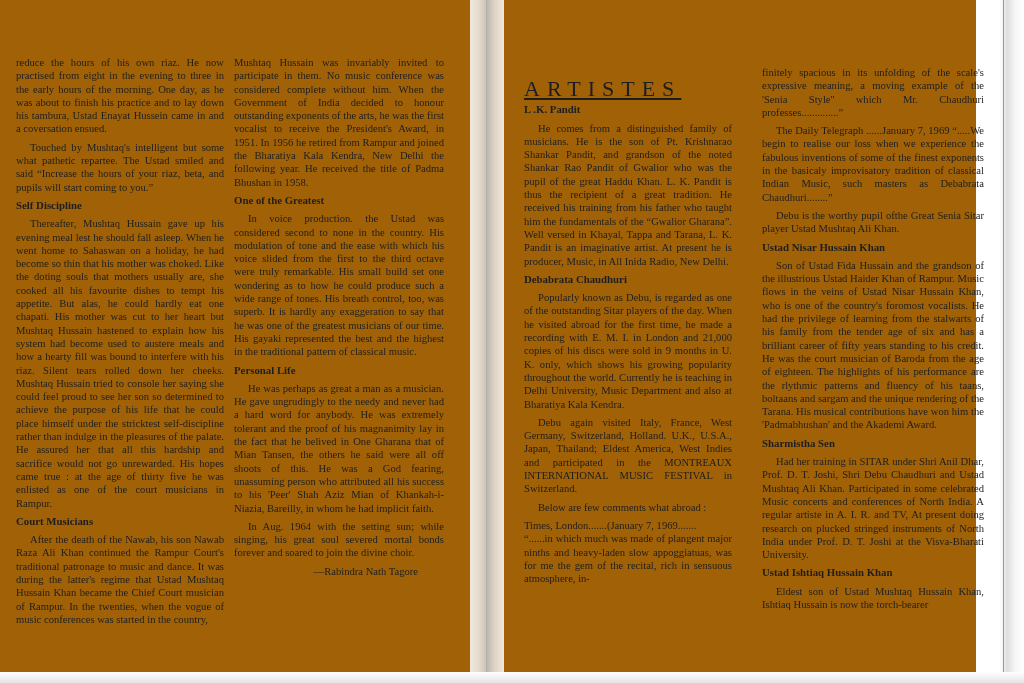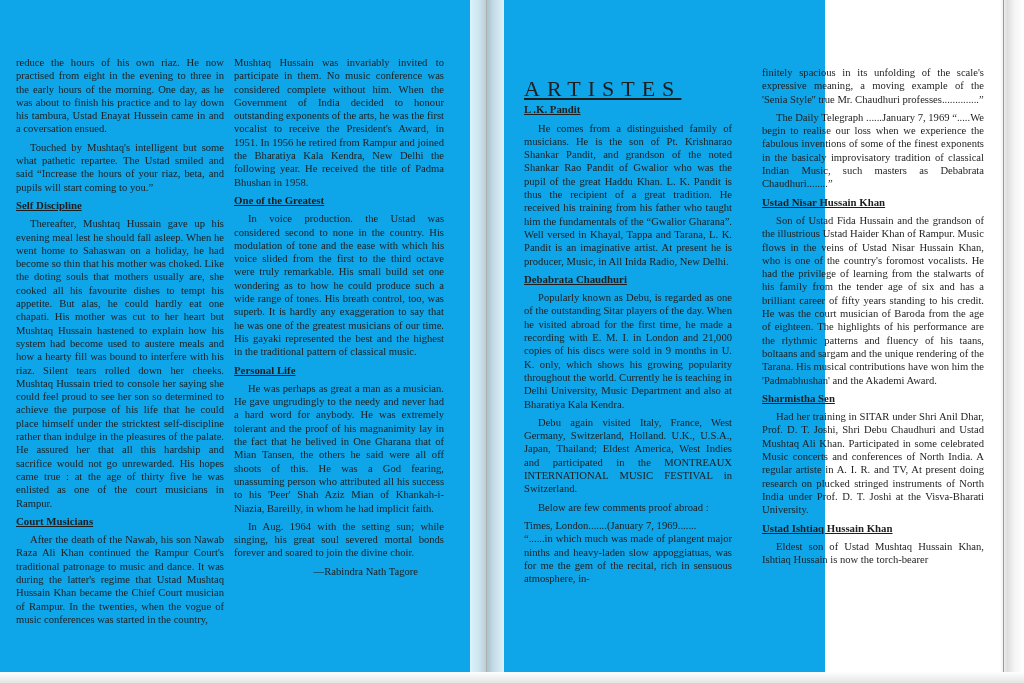--- a/index.html
+++ b/index.html
@@ -2,39 +2,39 @@
 <html><head>
 <meta charset="utf-8">
 <style>
   html, body { margin:0; padding:0; }
   body {
     width:1024px; height:683px; overflow:hidden; position:relative;
     background:#ffffff;
     font-family:"Liberation Serif", "DejaVu Serif", serif;
     color:#1e1e1e;
   }
-  .spread { position:absolute; left:0; top:0; width:825px; height:683px; background:#0ea5e9; }
+  .spread { position:absolute; left:0; top:0; width:976px; height:683px; background:#a16207; }
   .gutter {
     position:absolute; left:470px; top:0; width:34px; height:683px;
     background:linear-gradient(to right, #ffffff 0%, #f1f1f1 25%, #d9d9d9 45%, #c8c8c8 52%, #e6e6e6 70%, #ffffff 100%);
     opacity:0.85;
   }
   .gutter-line { position:absolute; left:486px; top:0; width:1px; height:683px; background:#b0b0b0; }
   .edge-right {
     position:absolute; left:1000px; top:0; width:24px; height:683px;
     background:linear-gradient(to right, #ffffff 0%, #dedede 30%, #f4f4f4 60%, #ffffff 100%);
   }
   .edge-right-line { position:absolute; left:1003px; top:0; width:1px; height:683px; background:#9a9a9a; }
   .bottom-edge { position:absolute; left:0; top:672px; width:1024px; height:11px;
     background:linear-gradient(to bottom, #ffffff, #e4e4e4); }
 
   .col { position:absolute; font-size:10.6px; line-height:13.3px; text-align:justify; }
   .col p { margin:0 0 5px 0; text-indent:14px; }
   .col p.noind { text-indent:0; }
-  .col h3 { margin:4px 0 5px 0; font-size:10.8px; font-weight:bold; text-align:left;text-decoration:underline; }
+  .col h3 { margin:4px 0 5px 0; font-size:10.8px; font-weight:bold; text-align:left; }
   .col .poem { font-style:italic; margin:0 0 0 14px; text-align:left; }
   .col .poem div { line-height:13px; }
   .col .attrib { text-align:right; margin-top:4px; margin-right:26px; }
   .col .quote-list p { text-indent:0; margin:0; }
 
   #col1 { left:16px; top:56px; width:208px; }
   #col2 { left:234px; top:56px; width:210px; }
   #col3 { left:524px; top:82px; width:208px; }
   #col4 { left:762px; top:66px; width:222px; }
 
@@ -72,30 +72,31 @@
     <div class="attrib">—Rabindra Nath Tagore</div>
   </div>
 
   <div class="col" id="col3">
     <div class="artistes-title">ARTISTES</div>
     <h3>L .K. Pandit</h3>
     <p>He comes from a distinguished family of musicians. He is the son of Pt. Krishnarao Shankar Pandit, and grandson of the noted Shankar Rao Pandit of Gwalior who was the pupil of the great Haddu Khan. L. K. Pandit is thus the recipient of a great tradition. He received his training from his father who taught him the fundamentals of the “Gwalior Gharana”. Well versed in Khayal, Tappa and Tarana, L. K. Pandit is an imaginative artist. At present he is producer, Music, in All Inida Radio, New Delhi.</p>
     <h3>Debabrata Chaudhuri</h3>
     <p>Popularly known as Debu, is regarded as one of the outstanding Sitar players of the day. When he visited abroad for the first time, he made a recording with E. M. I. in London and 21,000 copies of his discs were sold in 9 months in U. K. only, which shows his growing popularity throughout the world. Currently he is teaching in Delhi University, Music Department and also at Bharatiya Kala Kendra.</p>
     <p>Debu again visited Italy, France, West Germany, Switzerland, Holland. U.K., U.S.A., Japan, Thailand; Eldest America, West Indies and participated in the MONTREAUX INTERNATIONAL MUSIC FESTIVAL in Switzerland.</p>
-    <p>Below are few comments proof abroad :</p>
+    <p>Below are few comments what abroad :</p>
     <div class="quote-list">
       <p>Times, London.......(January 7, 1969.......</p>
       <p>“......in which much was made of plangent major ninths and heavy-laden slow appoggiatuas, was for me the gem of the recital, rich in sensuous atmosphere, in-</p>
     </div>
   </div>
 
   <div class="col" id="col4">
-    <p class="noind">finitely spacious in its unfolding of the scale's expressive meaning, a moving example of the 'Senia Style'' true Mr. Chaudhuri professes..............”</p>
+    <p class="noind">finitely spacious in its unfolding of the scale's expressive meaning, a moving example of the 'Senia Style'' which Mr. Chaudhuri professes..............”</p>
     <p>The Daily Telegraph ......January 7, 1969 “.....We begin to realise our loss when we experience the fabulous inventions of some of the finest exponents in the basicaly improvisatory tradition of classical Indian Music, such masters as Debabrata Chaudhuri........”</p>
+    <p>Debu is the worthy pupil ofthe Great Senia Sitar player Ustad Mushtaq Ali Khan.</p>
     <h3>Ustad Nisar Hussain Khan</h3>
     <p>Son of Ustad Fida Hussain and the grandson of the illustrious Ustad Haider Khan of Rampur. Music flows in the veins of Ustad Nisar Hussain Khan, who is one of the country's foromost vocalists. He had the privilege of learning from the stalwarts of his family from the tender age of six and has a brilliant career of fifty years standing to his credit. He was the court musician of Baroda from the age of eighteen. The highlights of his performance are the rlythmic patterns and fluency of his taans, boltaans and sargam and the unique rendering of the Tarana. His musical contributions have won him the 'Padmabhushan' and the Akademi Award.</p>
     <h3>Sharmistha Sen</h3>
     <p>Had her training in SITAR under Shri Anil Dhar, Prof. D. T. Joshi, Shri Debu Chaudhuri and Ustad Mushtaq Ali Khan. Participated in some celebrated Music concerts and conferences of North India. A regular artiste in A. I. R. and TV, At present doing research on plucked stringed instruments of North India under Prof. D. T. Joshi at the Visva-Bharati University.</p>
     <h3>Ustad Ishtiaq Hussain Khan</h3>
     <p>Eldest son of Ustad Mushtaq Hussain Khan, Ishtiaq Hussain is now the torch-bearer</p>
   </div>
 </div>
 
 </body></html>

